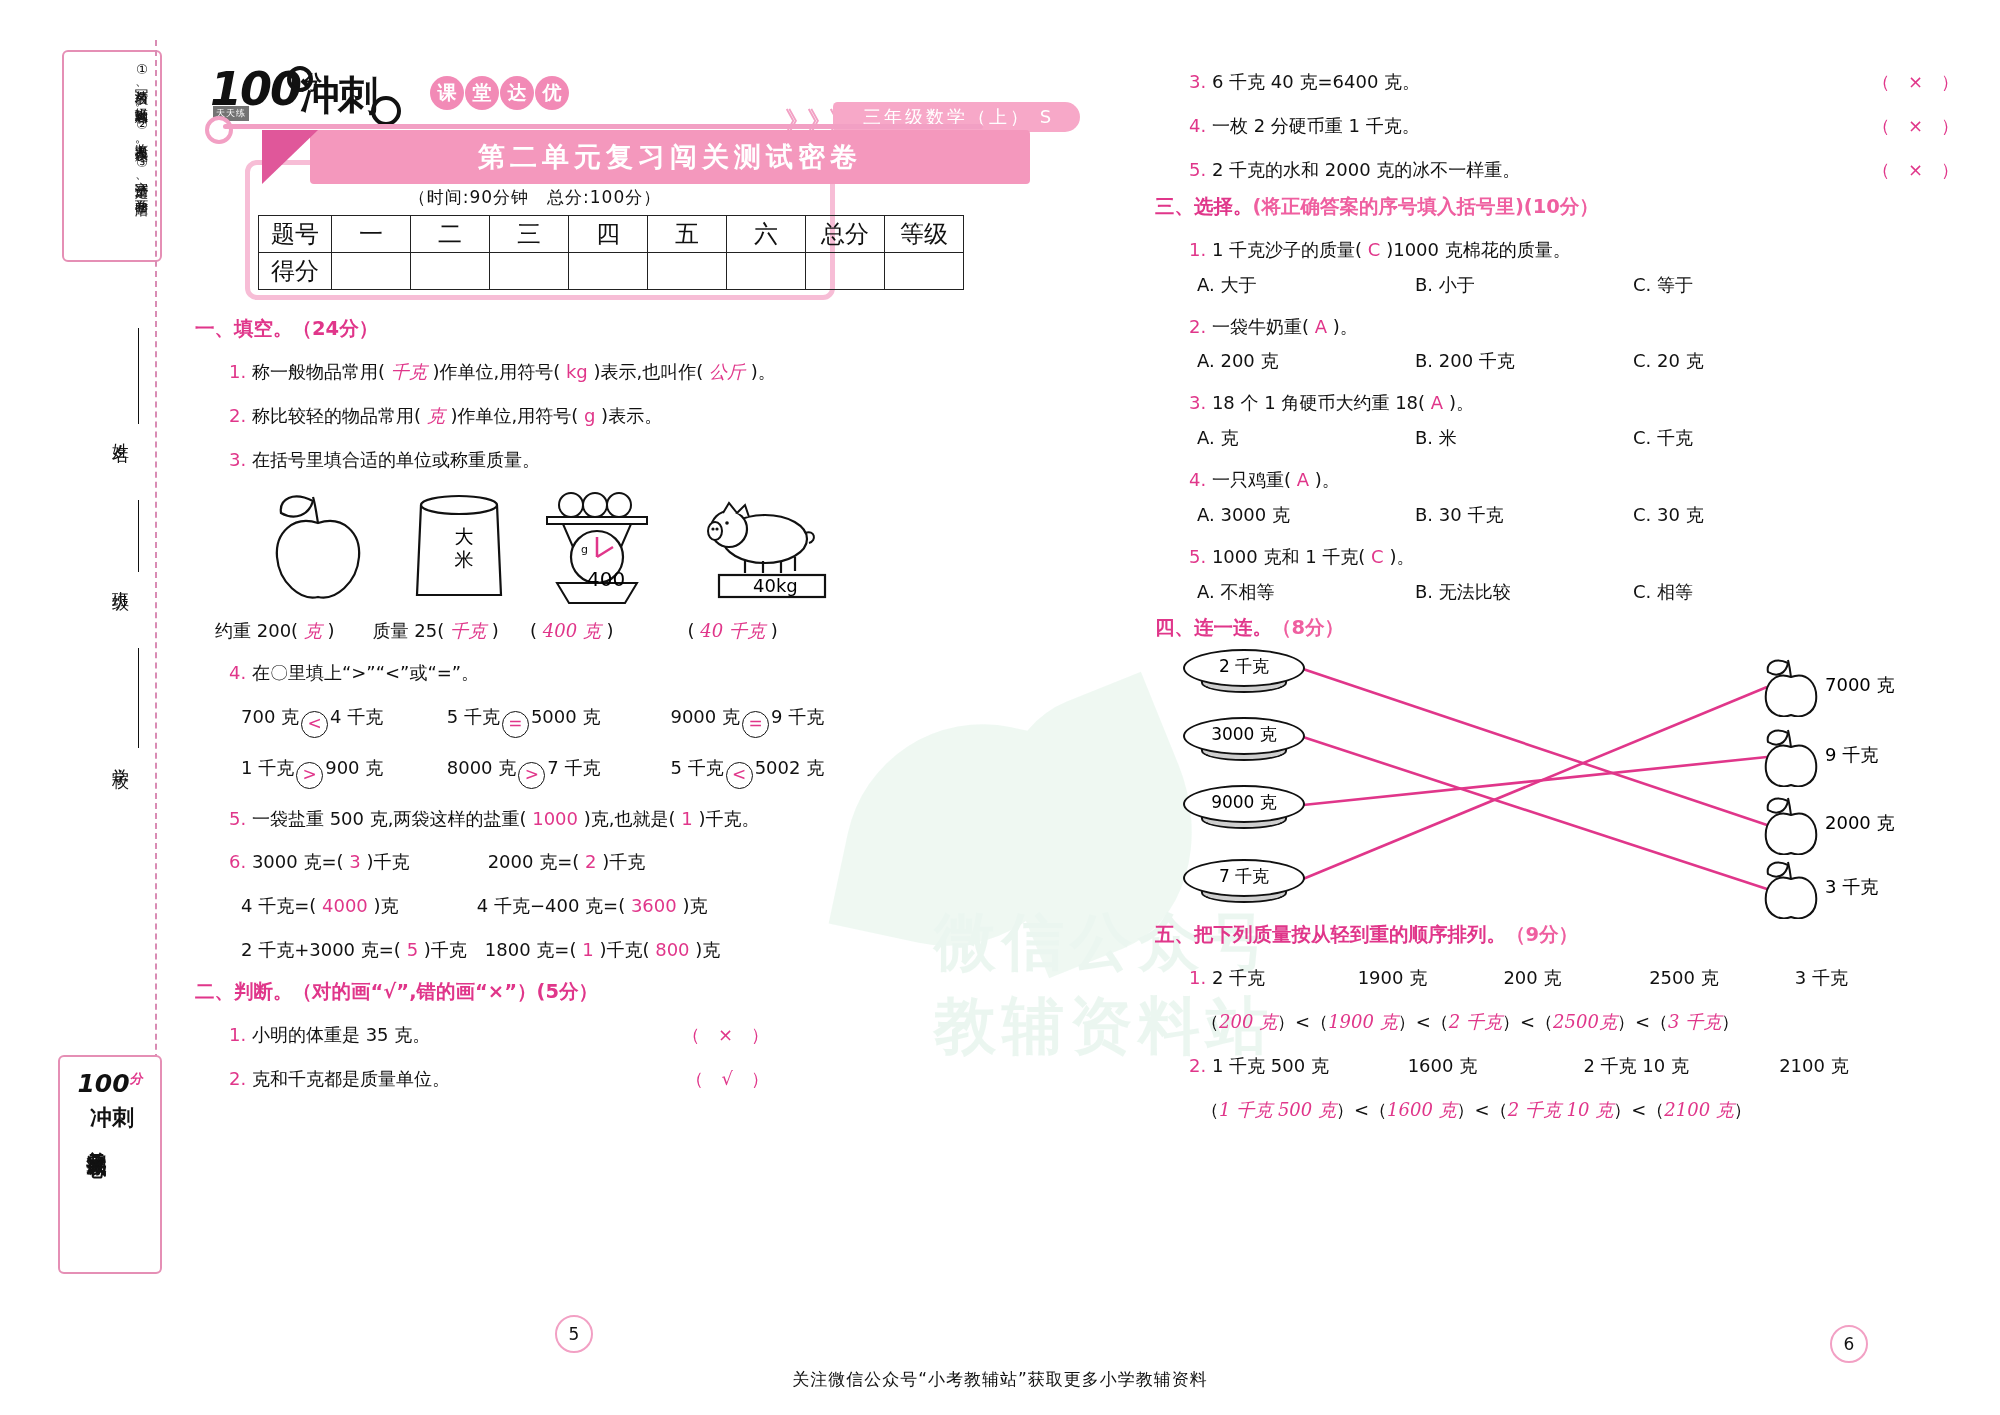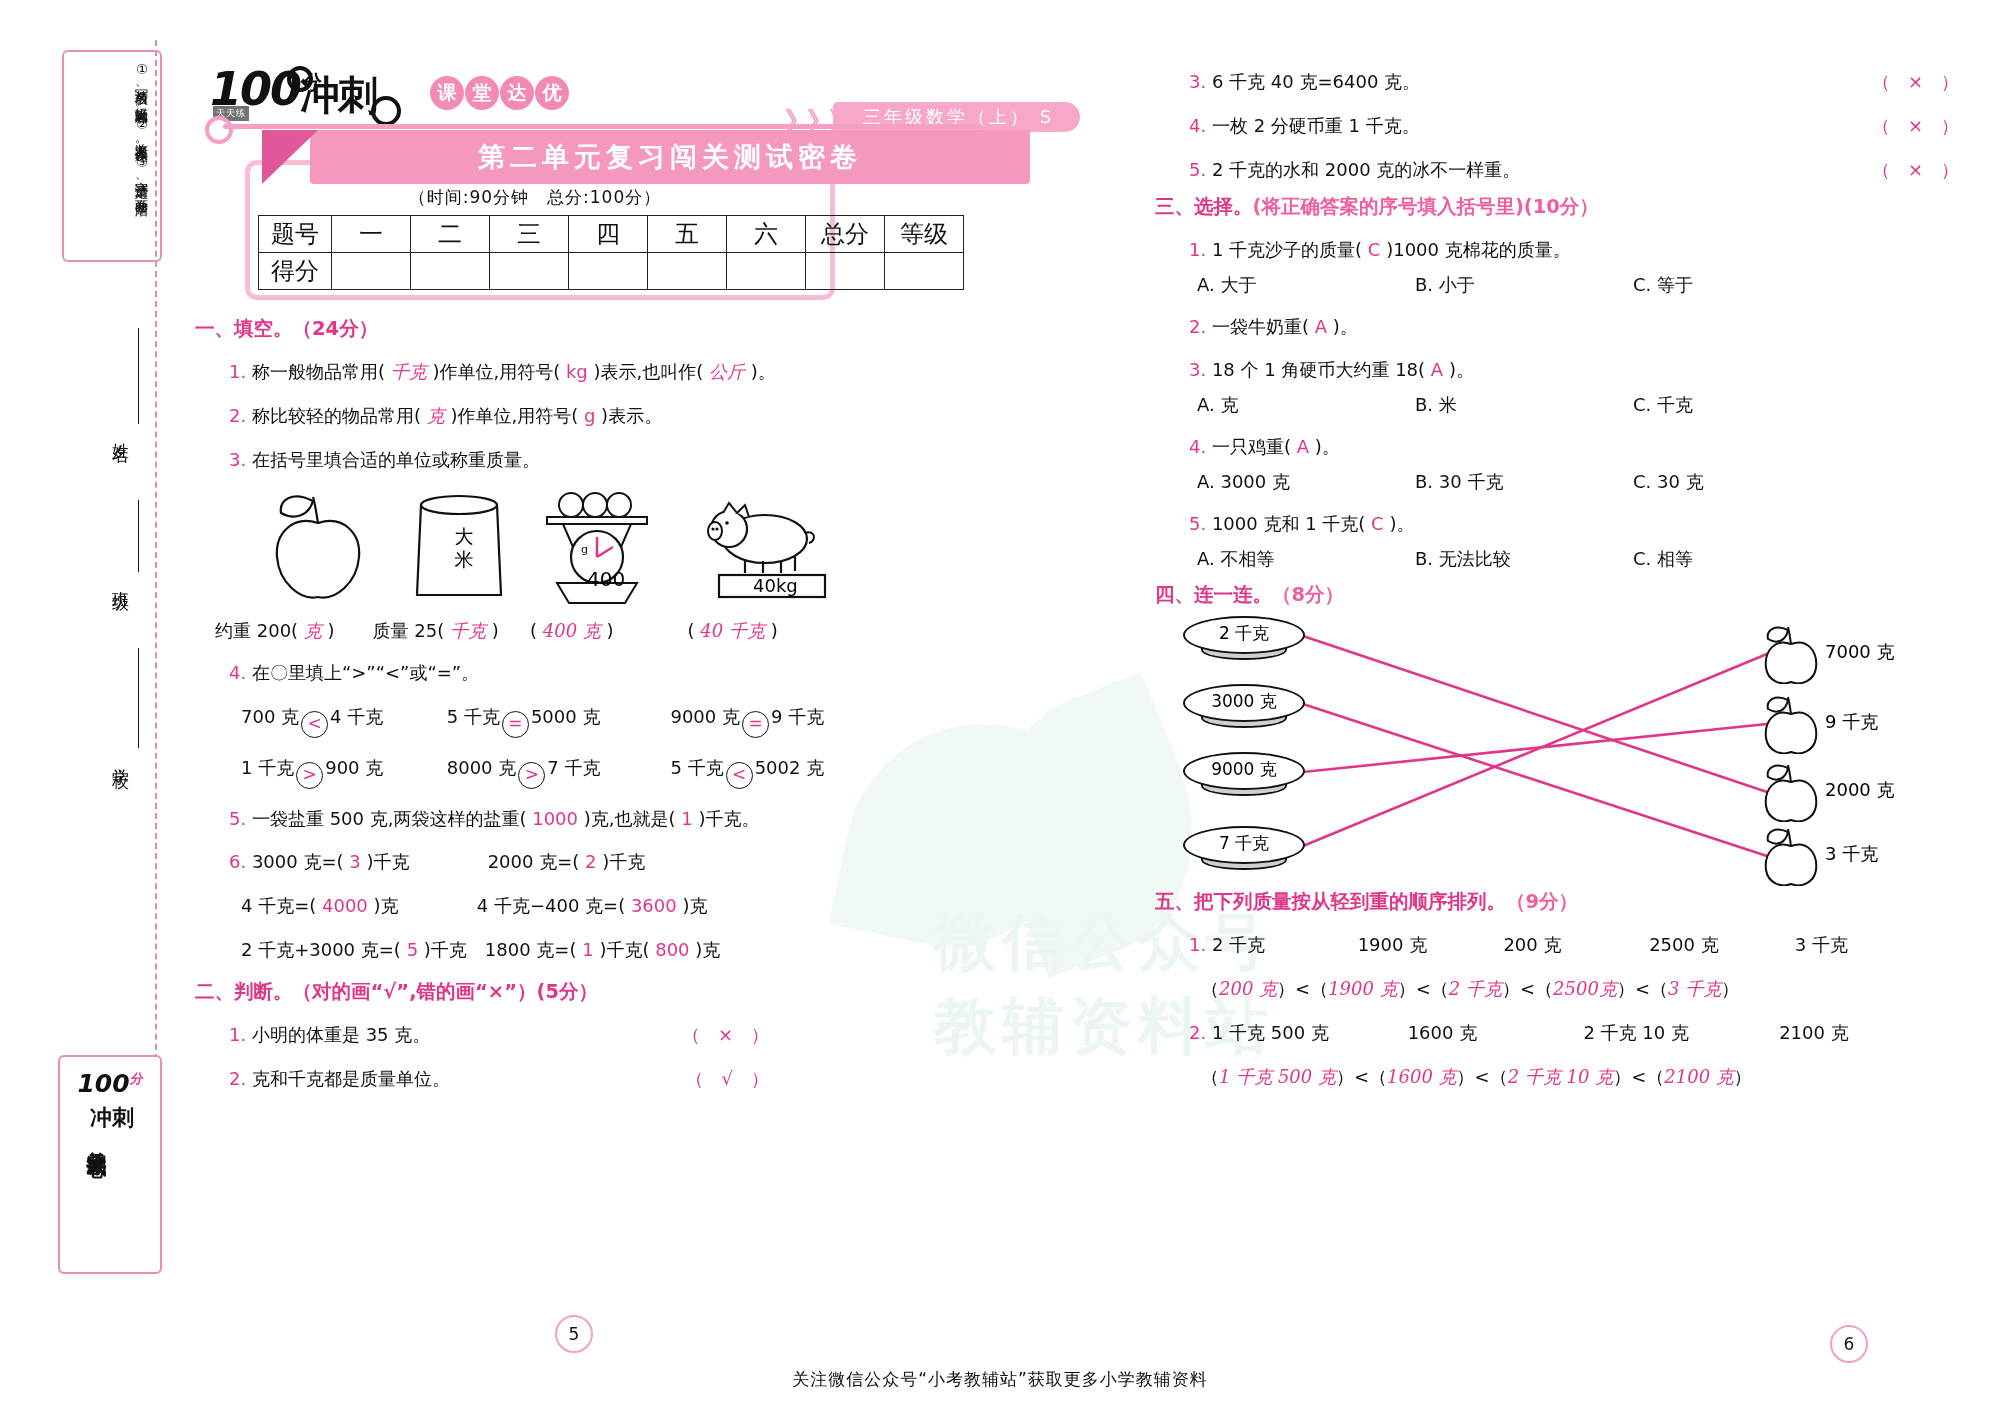--- a/index.html
+++ b/index.html
@@ -446,20 +446,25 @@
       <span>B. 小于</span>
       <span>C. 等于</span>
     </div>
 
     <div class="q indent">
       <span class="qn">2.</span>
       <span>一袋牛奶重(</span>
       <span class="ans">A</span>
       <span>)。</span>
     </div>
+    <div class="opts">
+      <span>A. 200 克</span>
+      <span>B. 200 千克</span>
+      <span>C. 20 克</span>
+    </div>
 
     <div class="q indent">
       <span class="qn">3.</span>
       <span>18 个 1 角硬币大约重 18(</span>
       <span class="ans">A</span>
       <span>)。</span>
     </div>
     <div class="opts">
       <span>A. 克</span>
       <span>B. 米</span>

